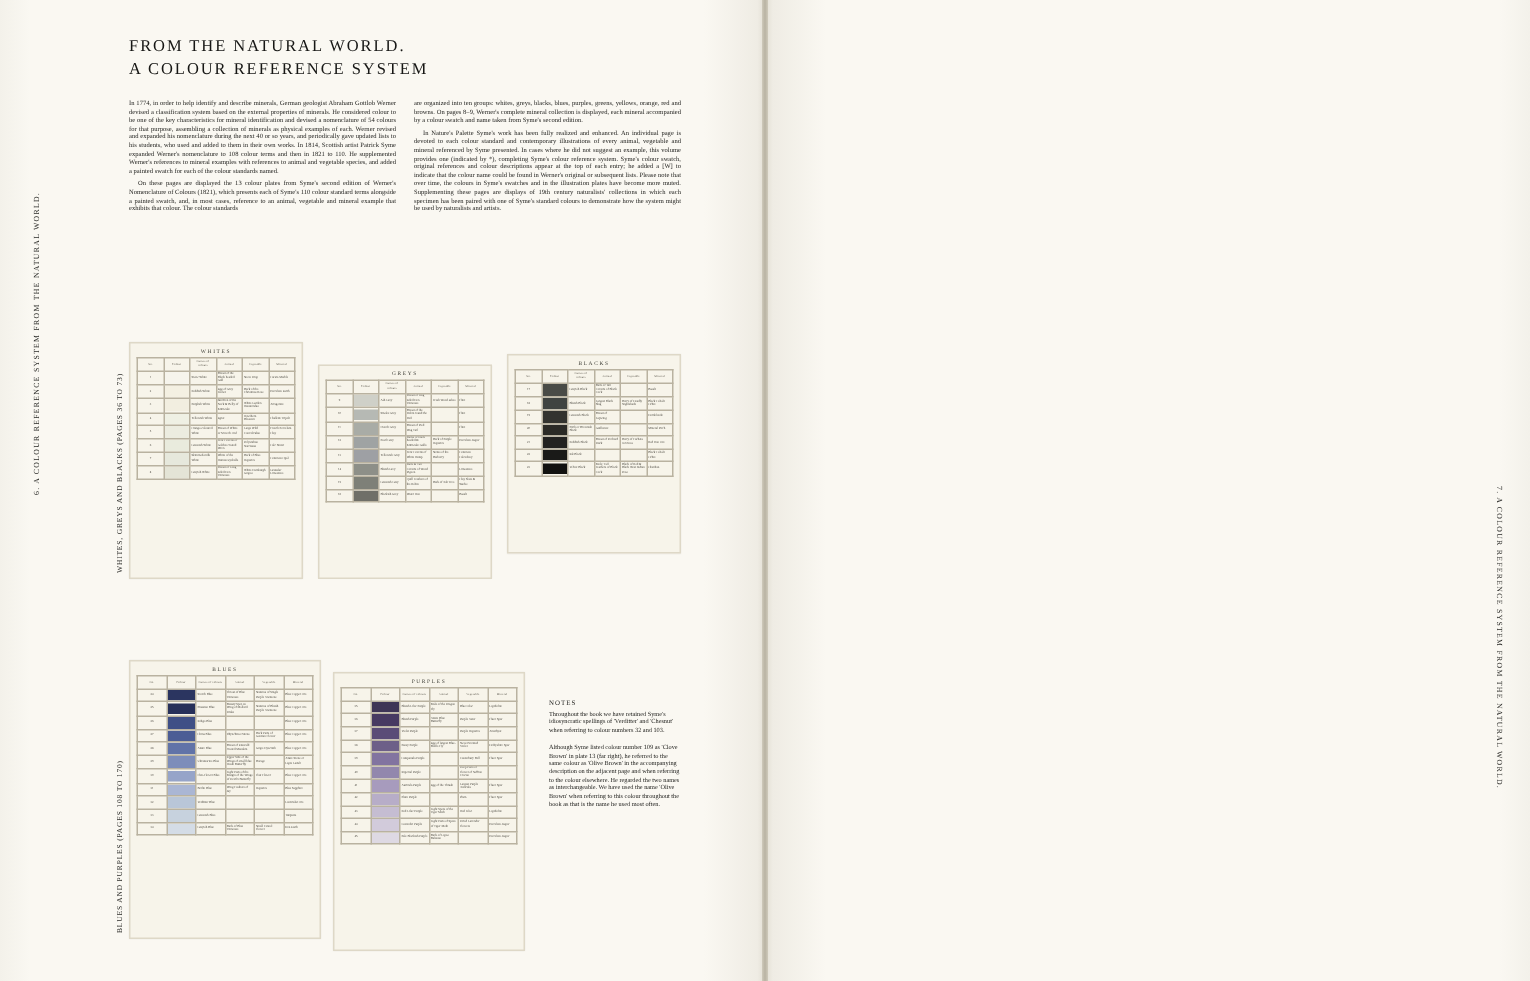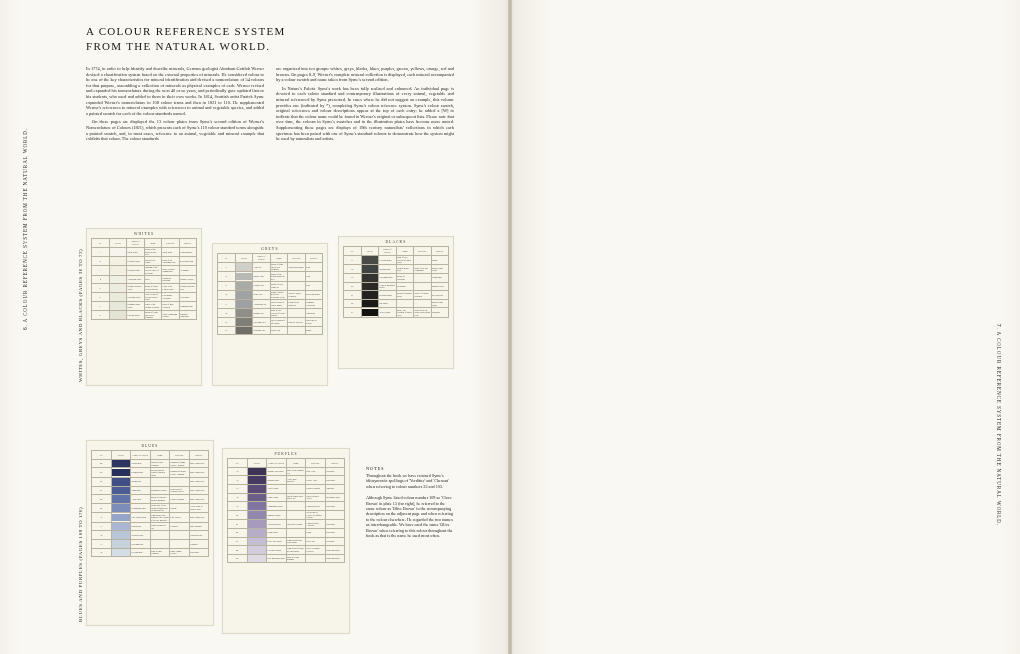--- a/index.html
+++ b/index.html
@@ -210,22 +210,22 @@
 </head>
 <body>
 
 <div class="spread">
 
   <div class="page left">
 
     <div class="vhead left-head">6.   A COLOUR REFERENCE SYSTEM FROM THE NATURAL WORLD.</div>
 
     <div class="title-block">
+      <div class="t-line">FROM THE NATURAL WORLD.</div>
       <div class="t-line">A COLOUR REFERENCE SYSTEM</div>
-      <div class="t-line">FROM THE NATURAL WORLD.</div>
     </div>
 
     <div class="cols">
       <div class="col">
         <p>In 1774, in order to help identify and describe minerals, German geologist Abraham Gottlob Werner devised a classification system based on the external properties of minerals. He considered colour to be one of the key characteristics for mineral identification and devised a nomenclature of 54 colours for that purpose, assembling a collection of minerals as physical examples of each. Werner revised and expanded his nomenclature during the next 40 or so years, and periodically gave updated lists to his students, who used and added to them in their own works. In 1814, Scottish artist Patrick Syme expanded Werner's nomenclature to 108 colour terms and then in 1821 to 110. He supplemented Werner's references to mineral examples with references to animal and vegetable species, and added a painted swatch for each of the colour standards named.</p>
         <p class="indent">On these pages are displayed the 13 colour plates from Syme's second edition of Werner's Nomenclature of Colours (1821), which presents each of Syme's 110 colour standard terms alongside a painted swatch, and, in most cases, reference to an animal, vegetable and mineral example that exhibits that colour. The colour standards</p>
       </div>
       <div class="col">
         <p>are organized into ten groups: whites, greys, blacks, blues, purples, greens, yellows, orange, red and browns. On pages 8–9, Werner's complete mineral collection is displayed, each mineral accompanied by a colour swatch and name taken from Syme's second edition.</p>
         <p class="indent">In Nature's Palette Syme's work has been fully realized and enhanced. An individual page is devoted to each colour standard and contemporary illustrations of every animal, vegetable and mineral referenced by Syme presented. In cases where he did not suggest an example, this volume provides one (indicated by *), completing Syme's colour reference system. Syme's colour swatch, original references and colour descriptions appear at the top of each entry; he added a [W] to indicate that the colour name could be found in Werner's original or subsequent lists. Please note that over time, the colours in Syme's swatches and in the illustration plates have become more muted. Supplementing these pages are displays of 19th century naturalists' collections in which each specimen has been paired with one of Syme's standard colours to demonstrate how the system might be used by naturalists and artists.</p>

